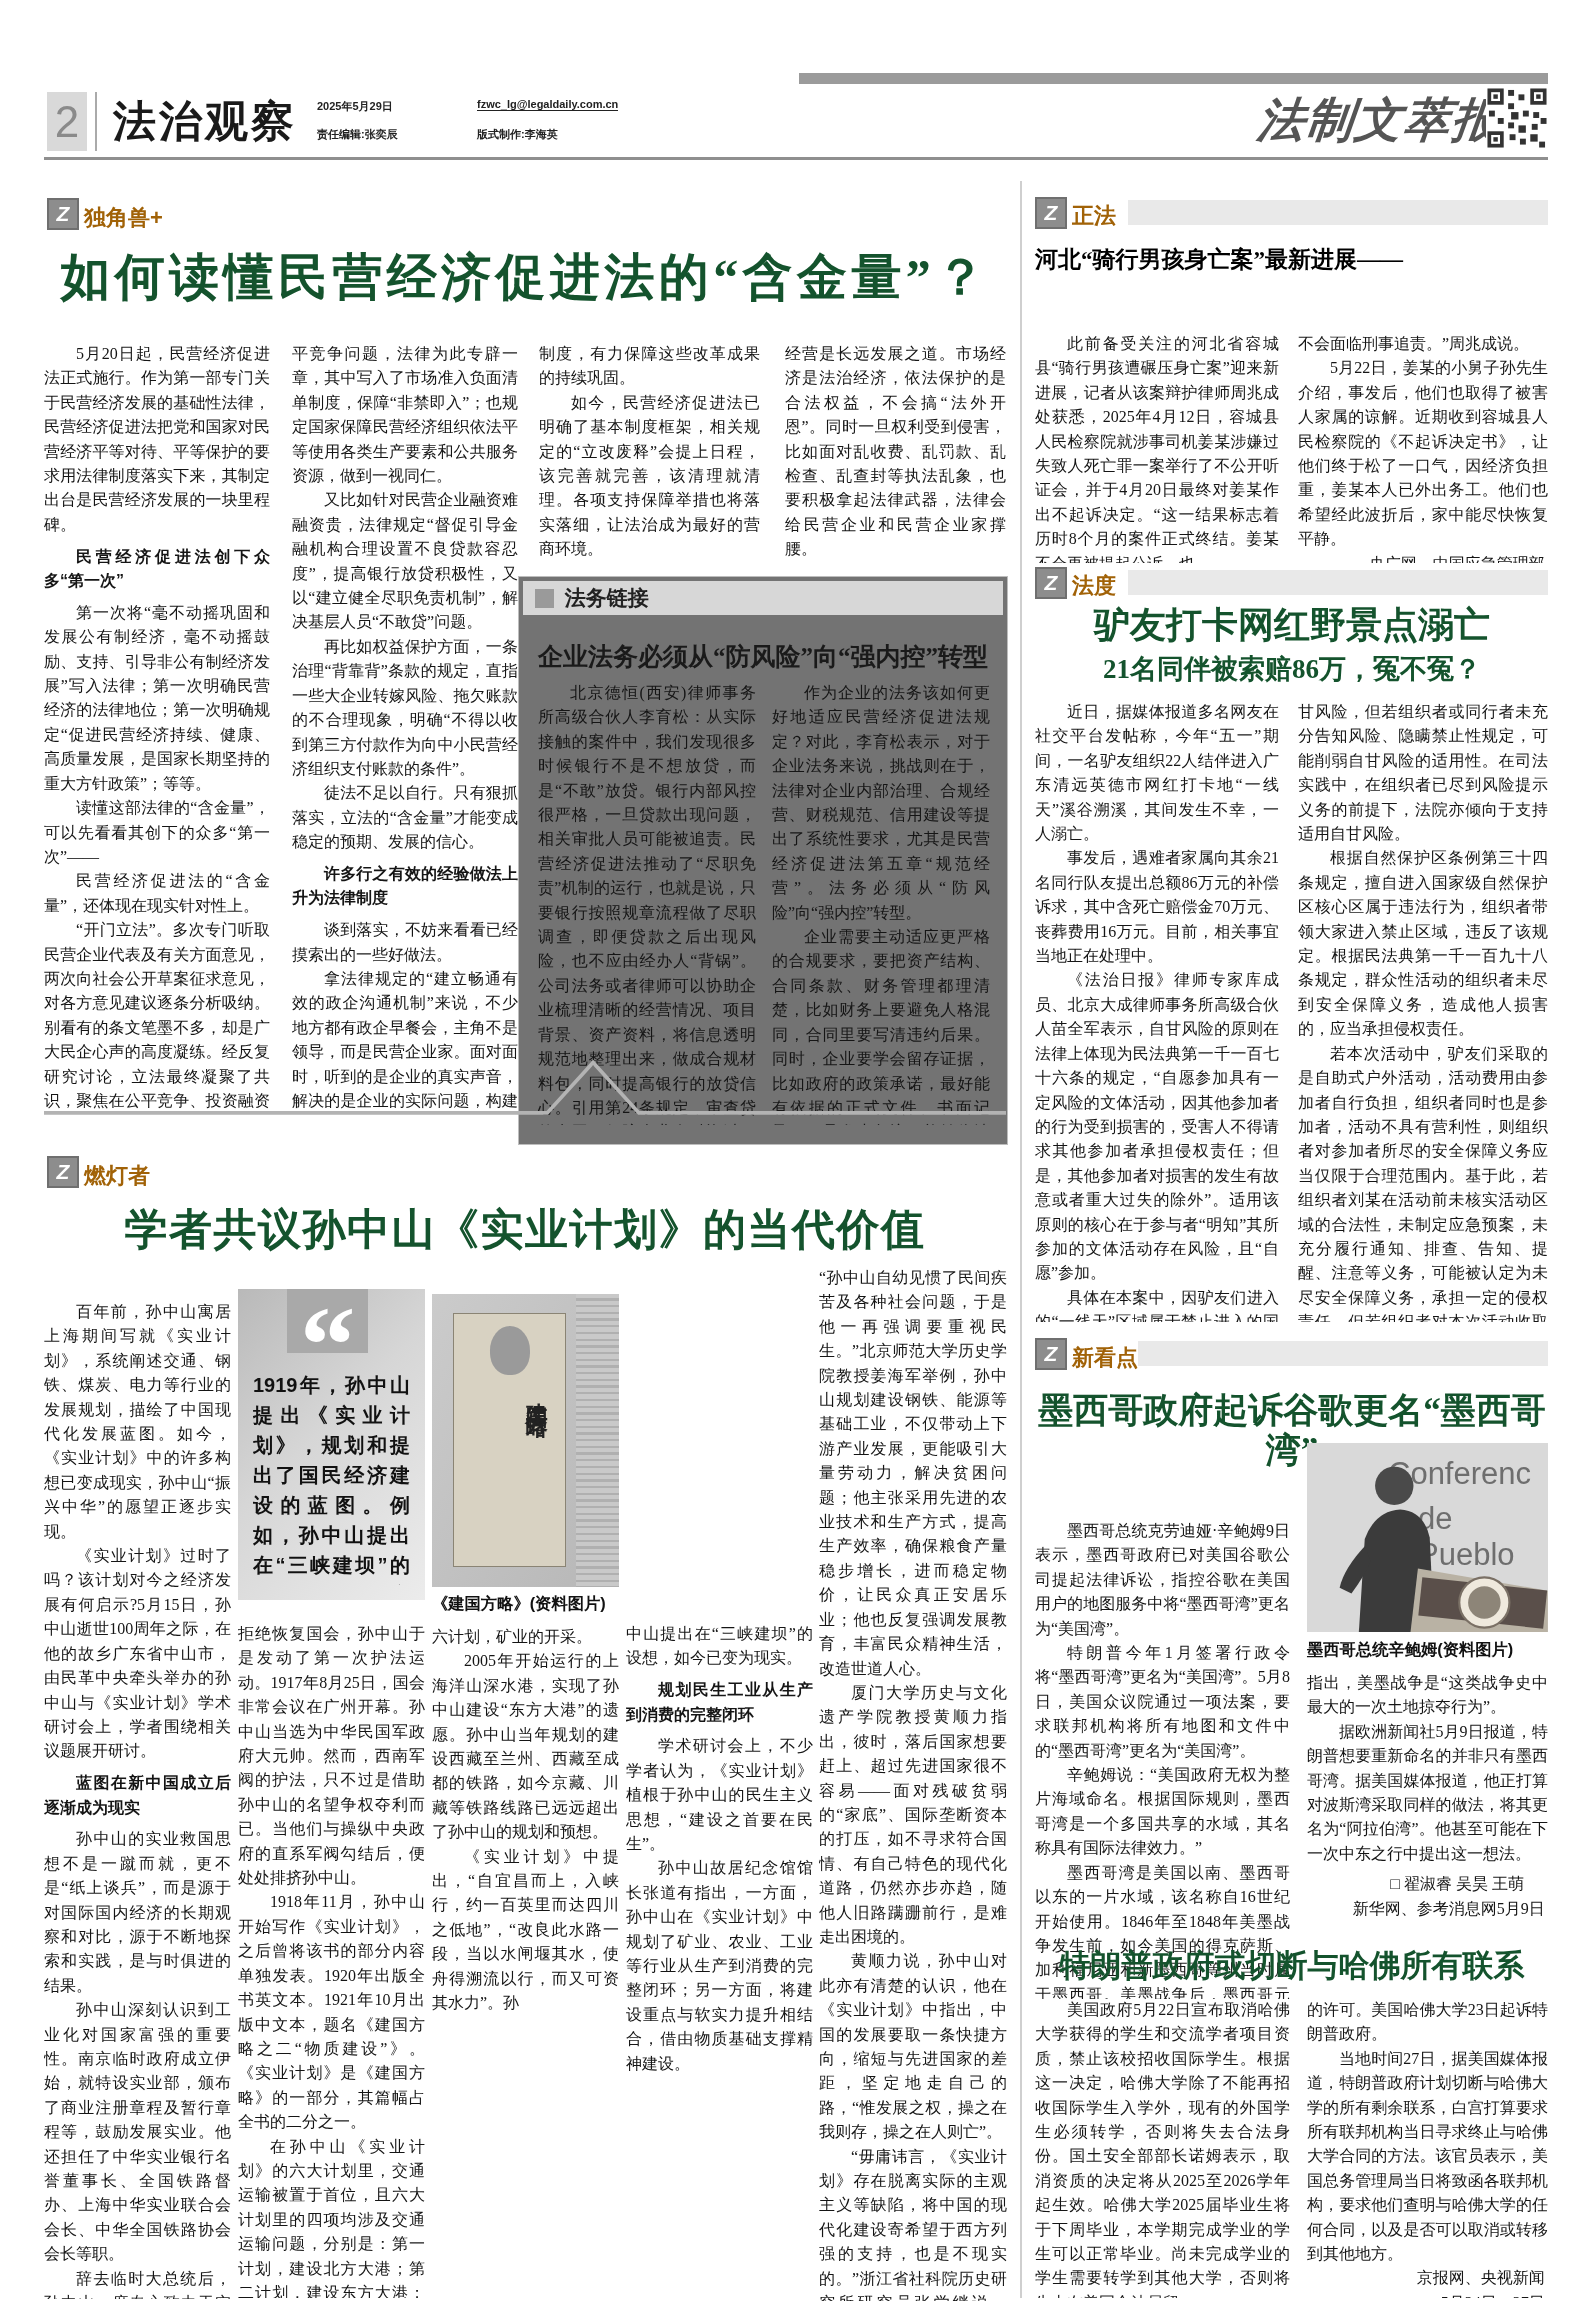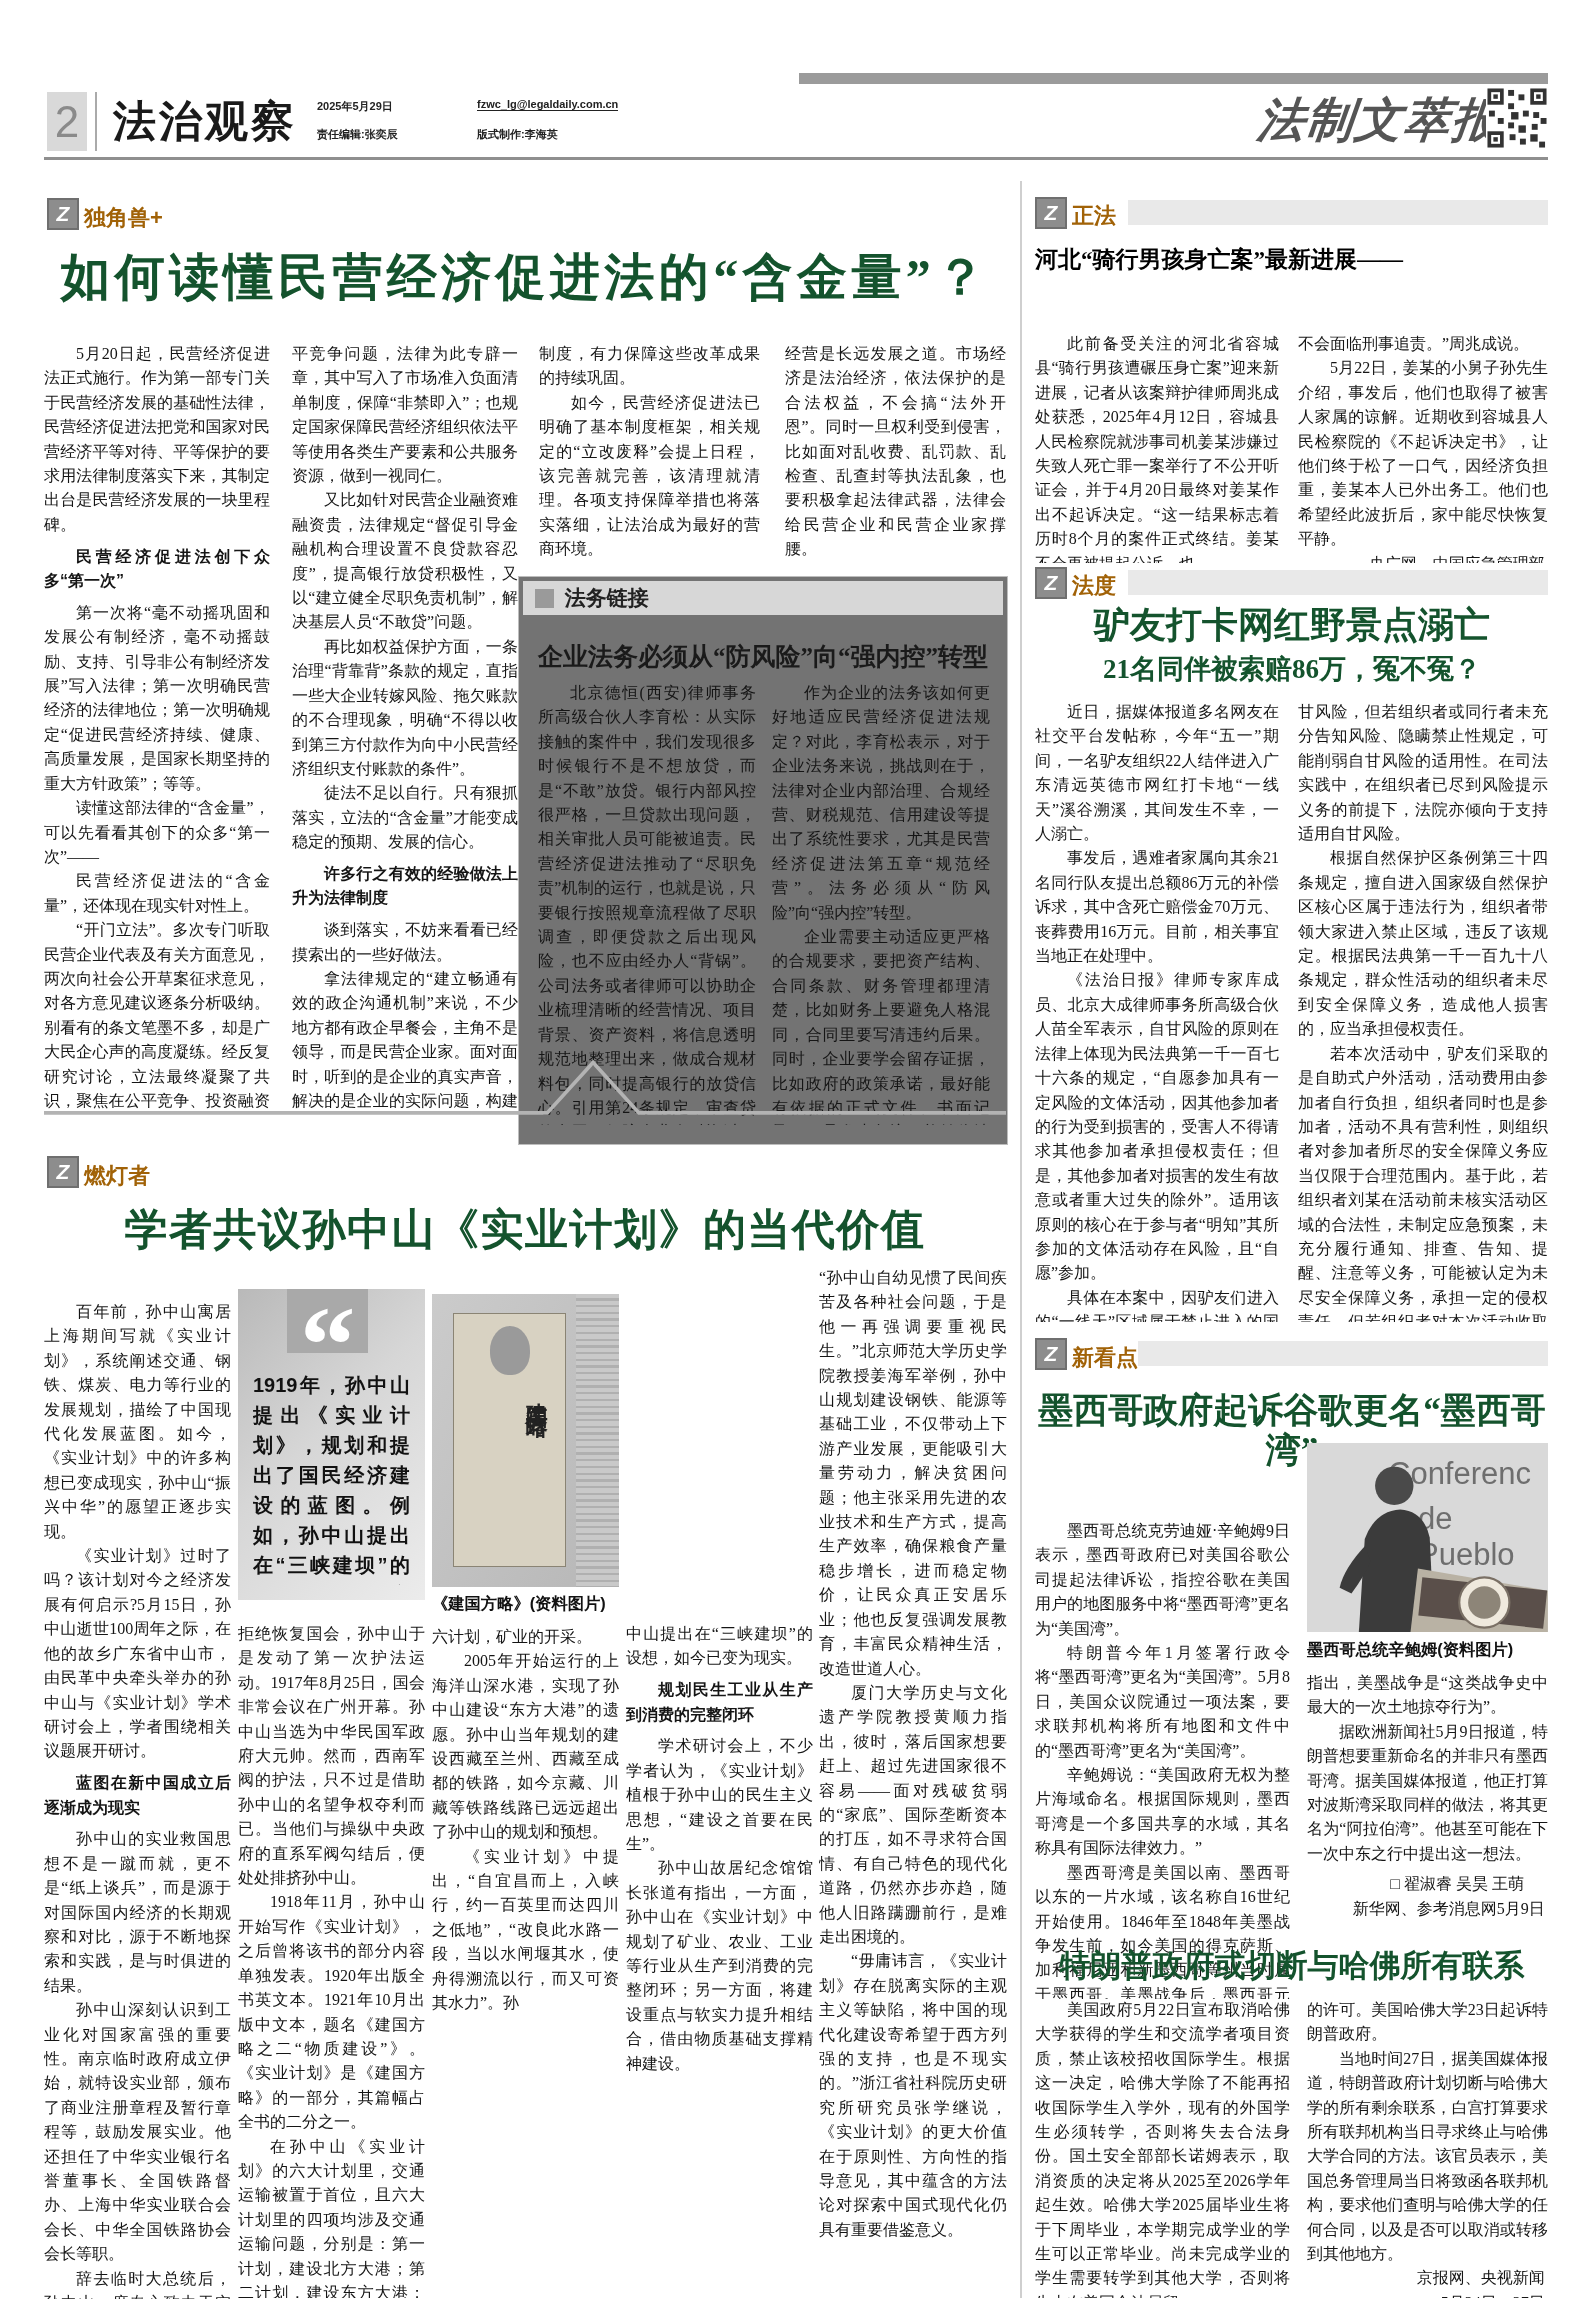--- a/index.html
+++ b/index.html
@@ -190,20 +190,21 @@
 
   <div class="abs col" style="left:626px;top:1622px;width:187px;height:676px;">
       <p class="t-cont">中山提出在“三峡建坝”的设想，如今已变为现实。</p>
       <p class="t-sub">规划民生工业从生产到消费的完整闭环</p>
       <p class="t-p">学术研讨会上，不少学者认为，《实业计划》植根于孙中山的民生主义思想，“建设之首要在民生”。</p>
       <p class="t-p">孙中山故居纪念馆馆长张道有指出，一方面，孙中山在《实业计划》中规划了矿业、农业、工业等行业从生产到消费的完整闭环；另一方面，将建设重点与软实力提升相结合，借由物质基础支撑精神建设。</p>
     </div>
   <div class="abs col" style="left:819px;top:1266px;width:188px;height:1035px;">
       <p class="t-cont">“孙中山自幼见惯了民间疾苦及各种社会问题，于是他一再强调要重视民生。”北京师范大学历史学院教授姜海军举例，孙中山规划建设钢铁、能源等基础工业，不仅带动上下游产业发展，更能吸引大量劳动力，解决贫困问题；他主张采用先进的农业技术和生产方式，提高生产效率，确保粮食产量稳步增长，进而稳定物价，让民众真正安居乐业；他也反复强调发展教育，丰富民众精神生活，改造世道人心。</p>
       <p class="t-p">厦门大学历史与文化遗产学院教授黄顺力指出，彼时，落后国家想要赶上、超过先进国家很不容易——面对残破贫弱的“家底”、国际垄断资本的打压，如不寻求符合国情、有自己特色的现代化道路，仍然亦步亦趋，随他人旧路蹒跚前行，是难走出困境的。</p>
+      <p class="t-p">黄顺力说，孙中山对此亦有清楚的认识，他在《实业计划》中指出，中国的发展要取一条快捷方向，缩短与先进国家的差距，坚定地走自己的路，“惟发展之权，操之在我则存，操之在人则亡”。</p>
       <p class="t-p">“毋庸讳言，《实业计划》存在脱离实际的主观主义等缺陷，将中国的现代化建设寄希望于西方列强的支持，也是不现实的。”浙江省社科院历史研究所研究员张学继说，《实业计划》的更大价值在于原则性、方向性的指导意见，其中蕴含的方法论对探索中国式现代化仍具有重要借鉴意义。</p>
     </div>
 
   <div class="abs ztag" style="left:1035px;top:197px;width:28px;height:28px;font-size:21px;">Z</div>
   <div class="abs taglabel" style="left:1072px;top:201px;font-size:22px;">正法</div>
   <div class="abs tagbar" style="left:1128px;top:200px;width:420px;height:25px;"></div>
 
   <div class="abs kicker" style="left:1035px;top:244px;font-size:23px;">河北“骑行男孩身亡案”最新进展——</div>
   <div class="abs col" style="left:1035px;top:332px;width:244px;height:231px;">
       <p class="t-p">此前备受关注的河北省容城县“骑行男孩遭碾压身亡案”迎来新进展，记者从该案辩护律师周兆成处获悉，2025年4月12日，容城县人民检察院就涉事司机姜某涉嫌过失致人死亡罪一案举行了不公开听证会，并于4月20日最终对姜某作出不起诉决定。“这一结果标志着历时8个月的案件正式终结。姜某不会再被提起公诉，也</p>

